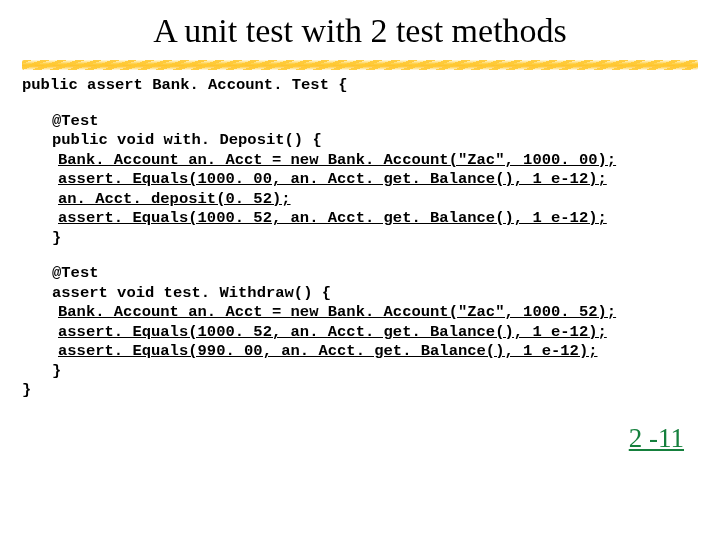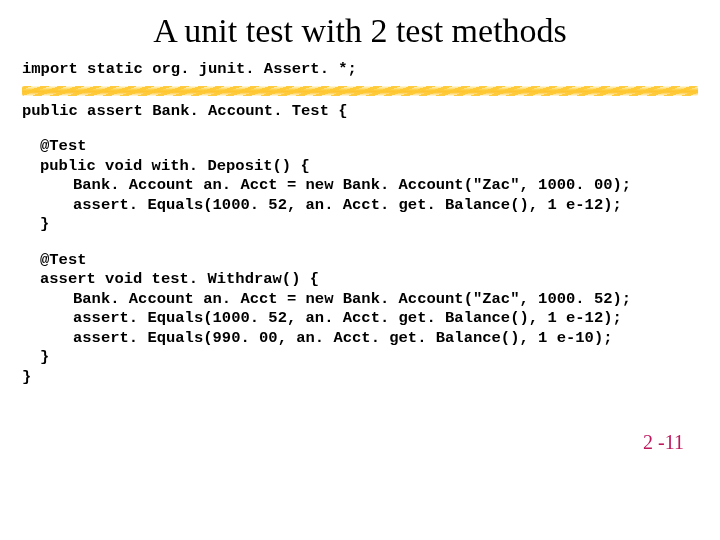--- a/index.html
+++ b/index.html
@@ -24,59 +24,61 @@
       linear-gradient(
         to bottom,
         rgba(255,230,120,0.2) 0%,
         rgba(255,200,40,0.9) 40%,
         rgba(255,190,30,0.95) 60%,
         rgba(255,230,120,0.2) 100%
       );
     border-radius: 2px;
     filter: blur(0.3px);
   }
-  .block { margin-left: 18px; }
-  .block2 { margin-left: 51px; }
+  .block { margin-left: 30px; }
+  .block2 { margin-left: 36px; text-decoration: underline; }
   .spacer { height: 16px; }
   .page-num {
     position: absolute;
     right: 36px;
     bottom: 14px;
     font-family: "Times New Roman", Times, serif;
-    font-size: 20px;
-    color: #be185d;
+    font-size: 27px;
+    color: #15803d;
+    text-decoration: underline;
   }
 </style>
 </head>
 <body>
 
 <div class="slide">
 
   <h1 class="title">A unit test with 2 test methods</h1>
 
-  <div class="code">import static org. junit. Assert. *;</div>
 
   <span class="highlight-rule"></span>
 
   <div class="code">public assert Bank. Account. Test {</div>
 
   <div class="spacer"></div>
 
   <div class="code block">@Test</div>
   <div class="code block">public void with. Deposit() {</div>
   <div class="code block2">Bank. Account an. Acct = new Bank. Account("Zac", 1000. 00);</div>
+  <div class="code block2">assert. Equals(1000. 00, an. Acct. get. Balance(), 1 e-12);</div>
+  <div class="code block2">an. Acct. deposit(0. 52);</div>
   <div class="code block2">assert. Equals(1000. 52, an. Acct. get. Balance(), 1 e-12);</div>
   <div class="code block">}</div>
 
   <div class="spacer"></div>
 
   <div class="code block">@Test</div>
   <div class="code block">assert void test. Withdraw() {</div>
   <div class="code block2">Bank. Account an. Acct = new Bank. Account("Zac", 1000. 52);</div>
   <div class="code block2">assert. Equals(1000. 52, an. Acct. get. Balance(), 1 e-12);</div>
-  <div class="code block2">assert. Equals(990. 00, an. Acct. get. Balance(), 1 e-10);</div>
+  <div class="code block2">assert. Equals(990. 00, an. Acct. get. Balance(), 1 e-12);</div>
   <div class="code block">}</div>
 
   <div class="code">}</div>
 
   <div class="page-num">2 -11</div>
 
 </div>
 
 </body></html>

